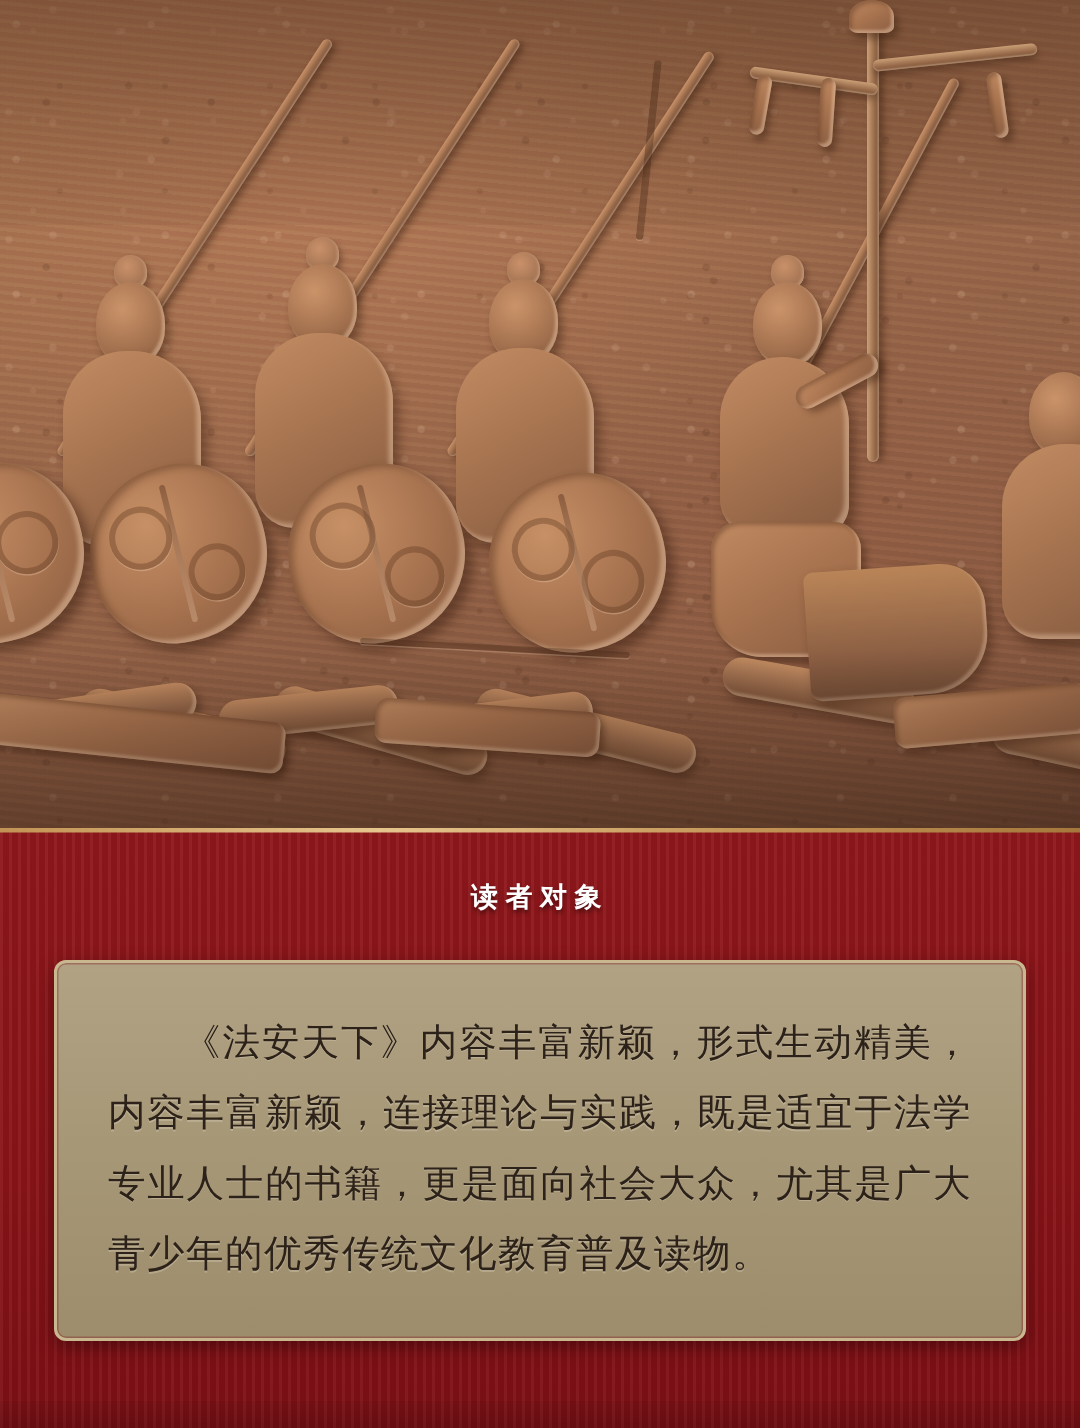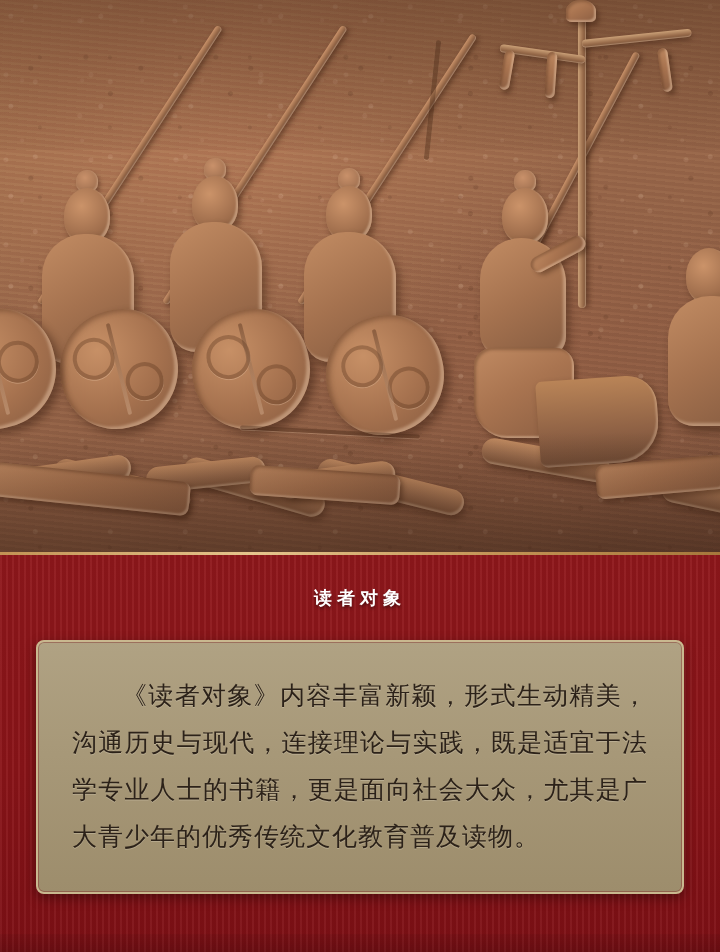--- a/index.html
+++ b/index.html
@@ -323,17 +323,17 @@
 
     <div class="slab-bottom"></div>
   </div>
 
   <div class="red-band"></div>
   <div class="gold-rule" style="top:552px;"></div>
 
   <div class="section-title">读者对象</div>
 
   <div class="card">
-    <div class="card-text">《读者对象》内容丰富新颖，形式生动精美，沟通历史与现代，连接理论与实践，既是适宜于法学专业人士的书籍，更是面向社会大众，尤其是广大青少年的优秀传统文化教育普及读物。</div>
+    <div class="card-text">《法安天下》内容丰富新颖，形式生动精美，内容丰富新颖，连接理论与实践，既是适宜于法学专业人士的书籍，更是面向社会大众，尤其是广大青少年的优秀传统文化教育普及读物。</div>
   </div>
 
   <div class="bottom-strip"></div>
 </div>
 
 </body></html>

